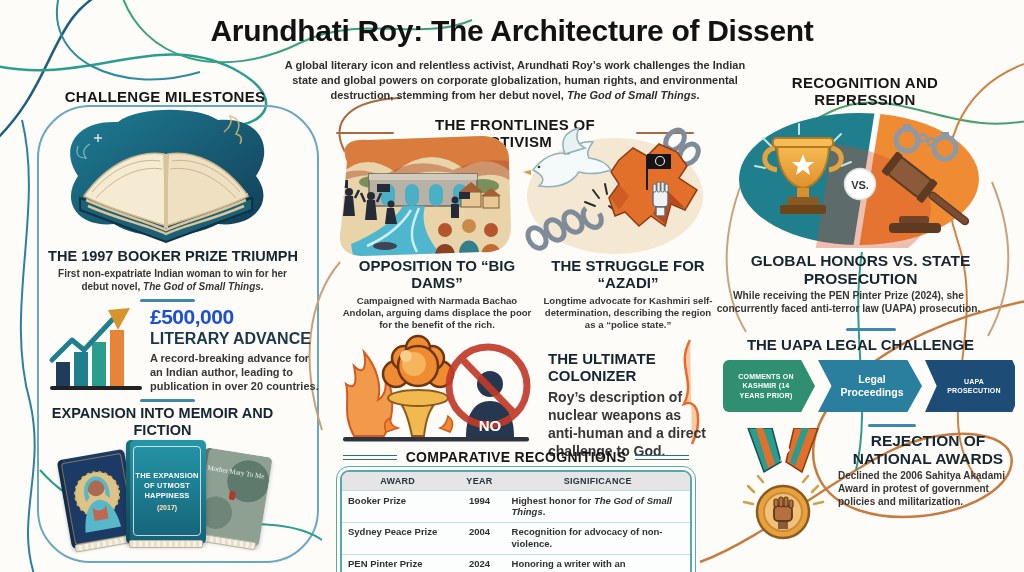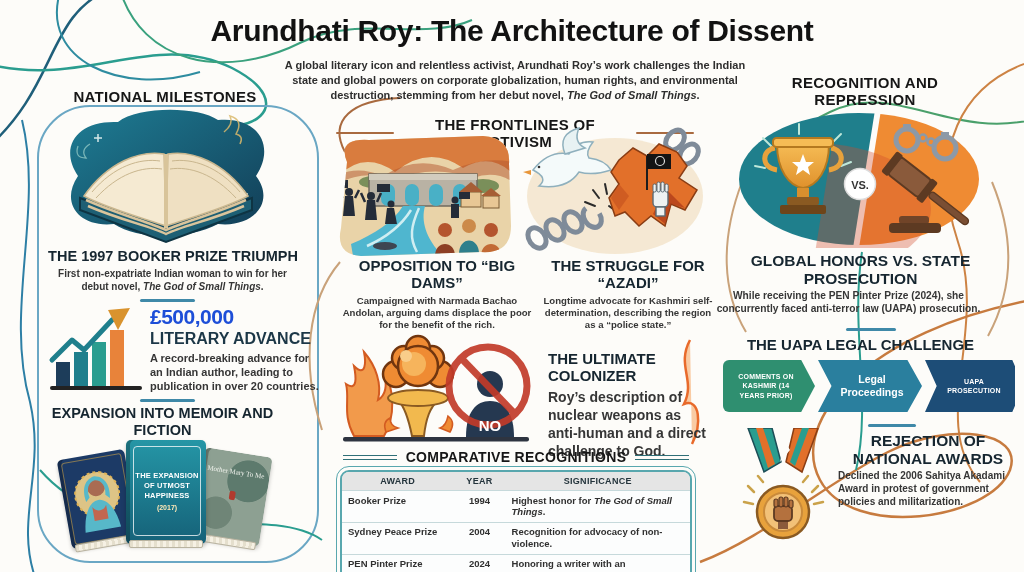--- a/index.html
+++ b/index.html
@@ -71,21 +71,21 @@
     <path d="M1032 300 C870 330 788 420 820 480 C852 540 990 520 1010 470 C1024 430 948 422 888 452 C828 482 760 540 700 562" stroke="#c77b3f" stroke-width="2.5"></path>
     <path d="M742 182 C720 240 722 292 746 332" stroke="#c9a27a" stroke-width="2"></path>
     <path d="M992 182 C1016 240 1012 292 988 336" stroke="#c9a27a" stroke-width="2"></path>
     <path d="M862 252 C850 330 872 402 856 470" stroke="#2a9d8f" stroke-width="2"></path>
     <path d="M690 340 C676 366 696 380 684 404 C700 398 702 424 692 444" stroke="#e86a2b" stroke-width="2.5" fill="#f5a35c" fill-opacity=".55"></path>
   </svg>
 
   <div class="abs title">Arundhati Roy: The Architecture of Dissent</div>
   <div class="abs subtitle"><span>A global literary icon and relentless activist, Arundhati Roy’s work challenges the Indian state and global powers on corporate globalization, human rights, and environmental destruction, stemming from her debut novel, </span><span class="it">The God of Small Things</span><span>.</span></div>
 
-  <div class="abs sec-header" style="top:88px;left:40px;width:250px;">NATIONAL MILESTONES</div>
+  <div class="abs sec-header" style="top:88px;left:40px;width:250px;">CHALLENGE MILESTONES</div>
 
   <svg class="abs" style="top:106px;left:48px;" width="235" height="138" viewBox="0 0 235 138">
     <defs>
       <linearGradient id="bookBg" x1="0" y1="0" x2="1" y2="1">
         <stop offset="0" stop-color="#1e7d94"></stop>
           <stop offset="1" stop-color="#123c55"></stop>
       </linearGradient>
     </defs>
     <path d="M30 70 C10 40 30 14 70 16 C90 0 150 0 170 14 C210 10 228 40 208 70 C228 96 205 122 170 118 C140 134 90 134 66 118 C30 122 12 96 30 70 Z" fill="url(#bookBg)"></path>
     <path d="M176 26 q10 -8 6 -16 q14 4 6 18 q8 2 4 10" stroke="#d9b86b" stroke-width="1.5" fill="none" opacity=".85"></path>

